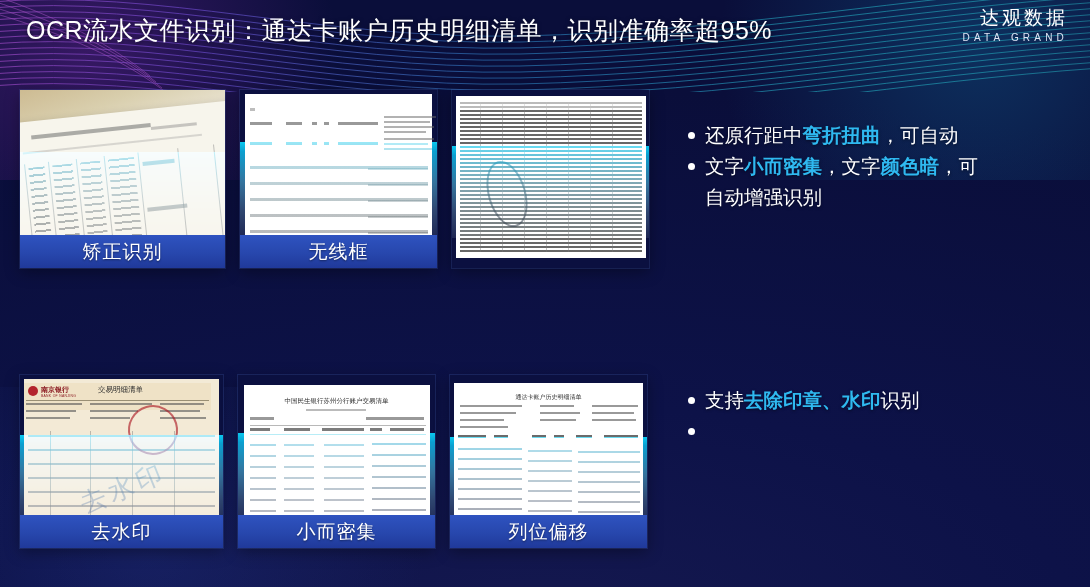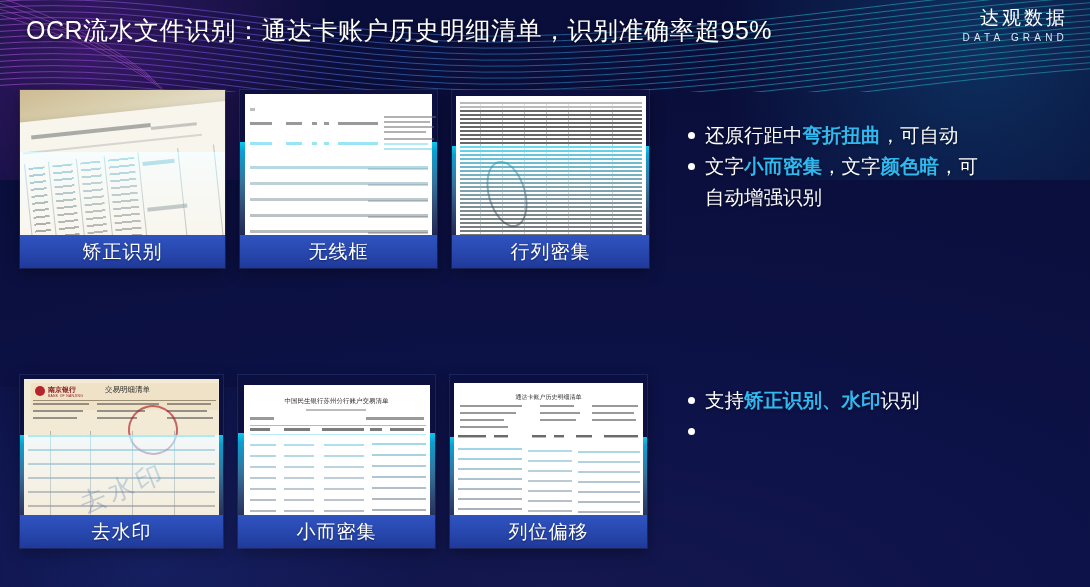--- a/index.html
+++ b/index.html
@@ -241,28 +241,27 @@
         <div class="vline" style="left:64px;top:0;height:150px;"></div>
         <div class="vline" style="left:86px;top:0;height:150px;"></div>
         <div class="vline" style="left:108px;top:0;height:150px;"></div>
         <div class="vline" style="left:130px;top:0;height:150px;"></div>
         <div class="vline" style="left:152px;top:0;height:150px;"></div>
         <div style="position:absolute;left:0;top:0;width:182px;height:8px;background:rgba(255,255,255,.55);"></div>
       </div>
       <div class="stamp dark" style="left:36px;top:70px;width:34px;height:64px;"></div>
       <div class="scan" style="top:56px;height:92px;"></div>
     </div>
-    <div class="caption">行列密集</div>
   </div>
 
   <div class="card" style="left:20px;top:375px;width:203px;height:173px;">
     <div class="card-img">
       <div class="sheet" style="left:4px;top:4px;width:195px;height:166px;background:#f3ead6;"></div>
 
-      <div style="position:absolute;left:11px;top:8px;width:187px;height:27px;background:#efe2c6;">
+      <div style="position:absolute;left:4px;top:8px;width:187px;height:27px;background:#efe2c6;">
         <div style="position:absolute;left:4px;top:3px;width:10px;height:10px;border-radius:50%;background:#b3242c;"></div>
         <div style="position:absolute;left:17px;top:2px;font-size:7px;color:#8c1b22;font-weight:bold;">南京银行</div>
         <div style="position:absolute;left:17px;top:11px;font-size:3.4px;color:#8c1b22;letter-spacing:.3px;">BANK OF NANJING</div>
         <div style="position:absolute;left:74px;top:2px;font-size:7.5px;color:#2d2d2d;">交易明细清单</div>
         <div style="position:absolute;left:2px;top:17px;width:183px;height:1px;background:#9a8f74;"></div>
         <div style="position:absolute;left:2px;top:20px;width:56px;height:2px;background:#555;opacity:.6;"></div>
         <div style="position:absolute;left:66px;top:20px;width:62px;height:2px;background:#555;opacity:.6;"></div>
         <div style="position:absolute;left:136px;top:20px;width:44px;height:2px;background:#555;opacity:.6;"></div>
         <div style="position:absolute;left:2px;top:27px;width:50px;height:2px;background:#555;opacity:.6;"></div>
         <div style="position:absolute;left:66px;top:27px;width:48px;height:2px;background:#555;opacity:.6;"></div>
@@ -362,19 +361,19 @@
         <span class="ind"><span>还原行距中</span><span class="hl">弯折扭曲</span><span>，可自动</span></span>
       </div>
       <div class="bullet">
         <span class="ind"><span>文字</span><span class="hl">小而密集</span><span>，文字</span><span class="hl">颜色暗</span><span>，可</span></span>
         <span class="ind"><span>自动增强识别</span></span>
       </div>
     </div>
 
   <div class="bullets" id="group-bottom" style="left:686px;top:385px;width:380px;">
       <div class="bullet">
-        <span class="ind"><span>支持</span><span class="hl">矫正识别、水印</span><span>识别</span></span>
+        <span class="ind"><span>支持</span><span class="hl">去除印章、水印</span><span>识别</span></span>
       </div>
       <div class="bullet">
       </div>
     </div>
 
 </div>
 
 </body></html>

